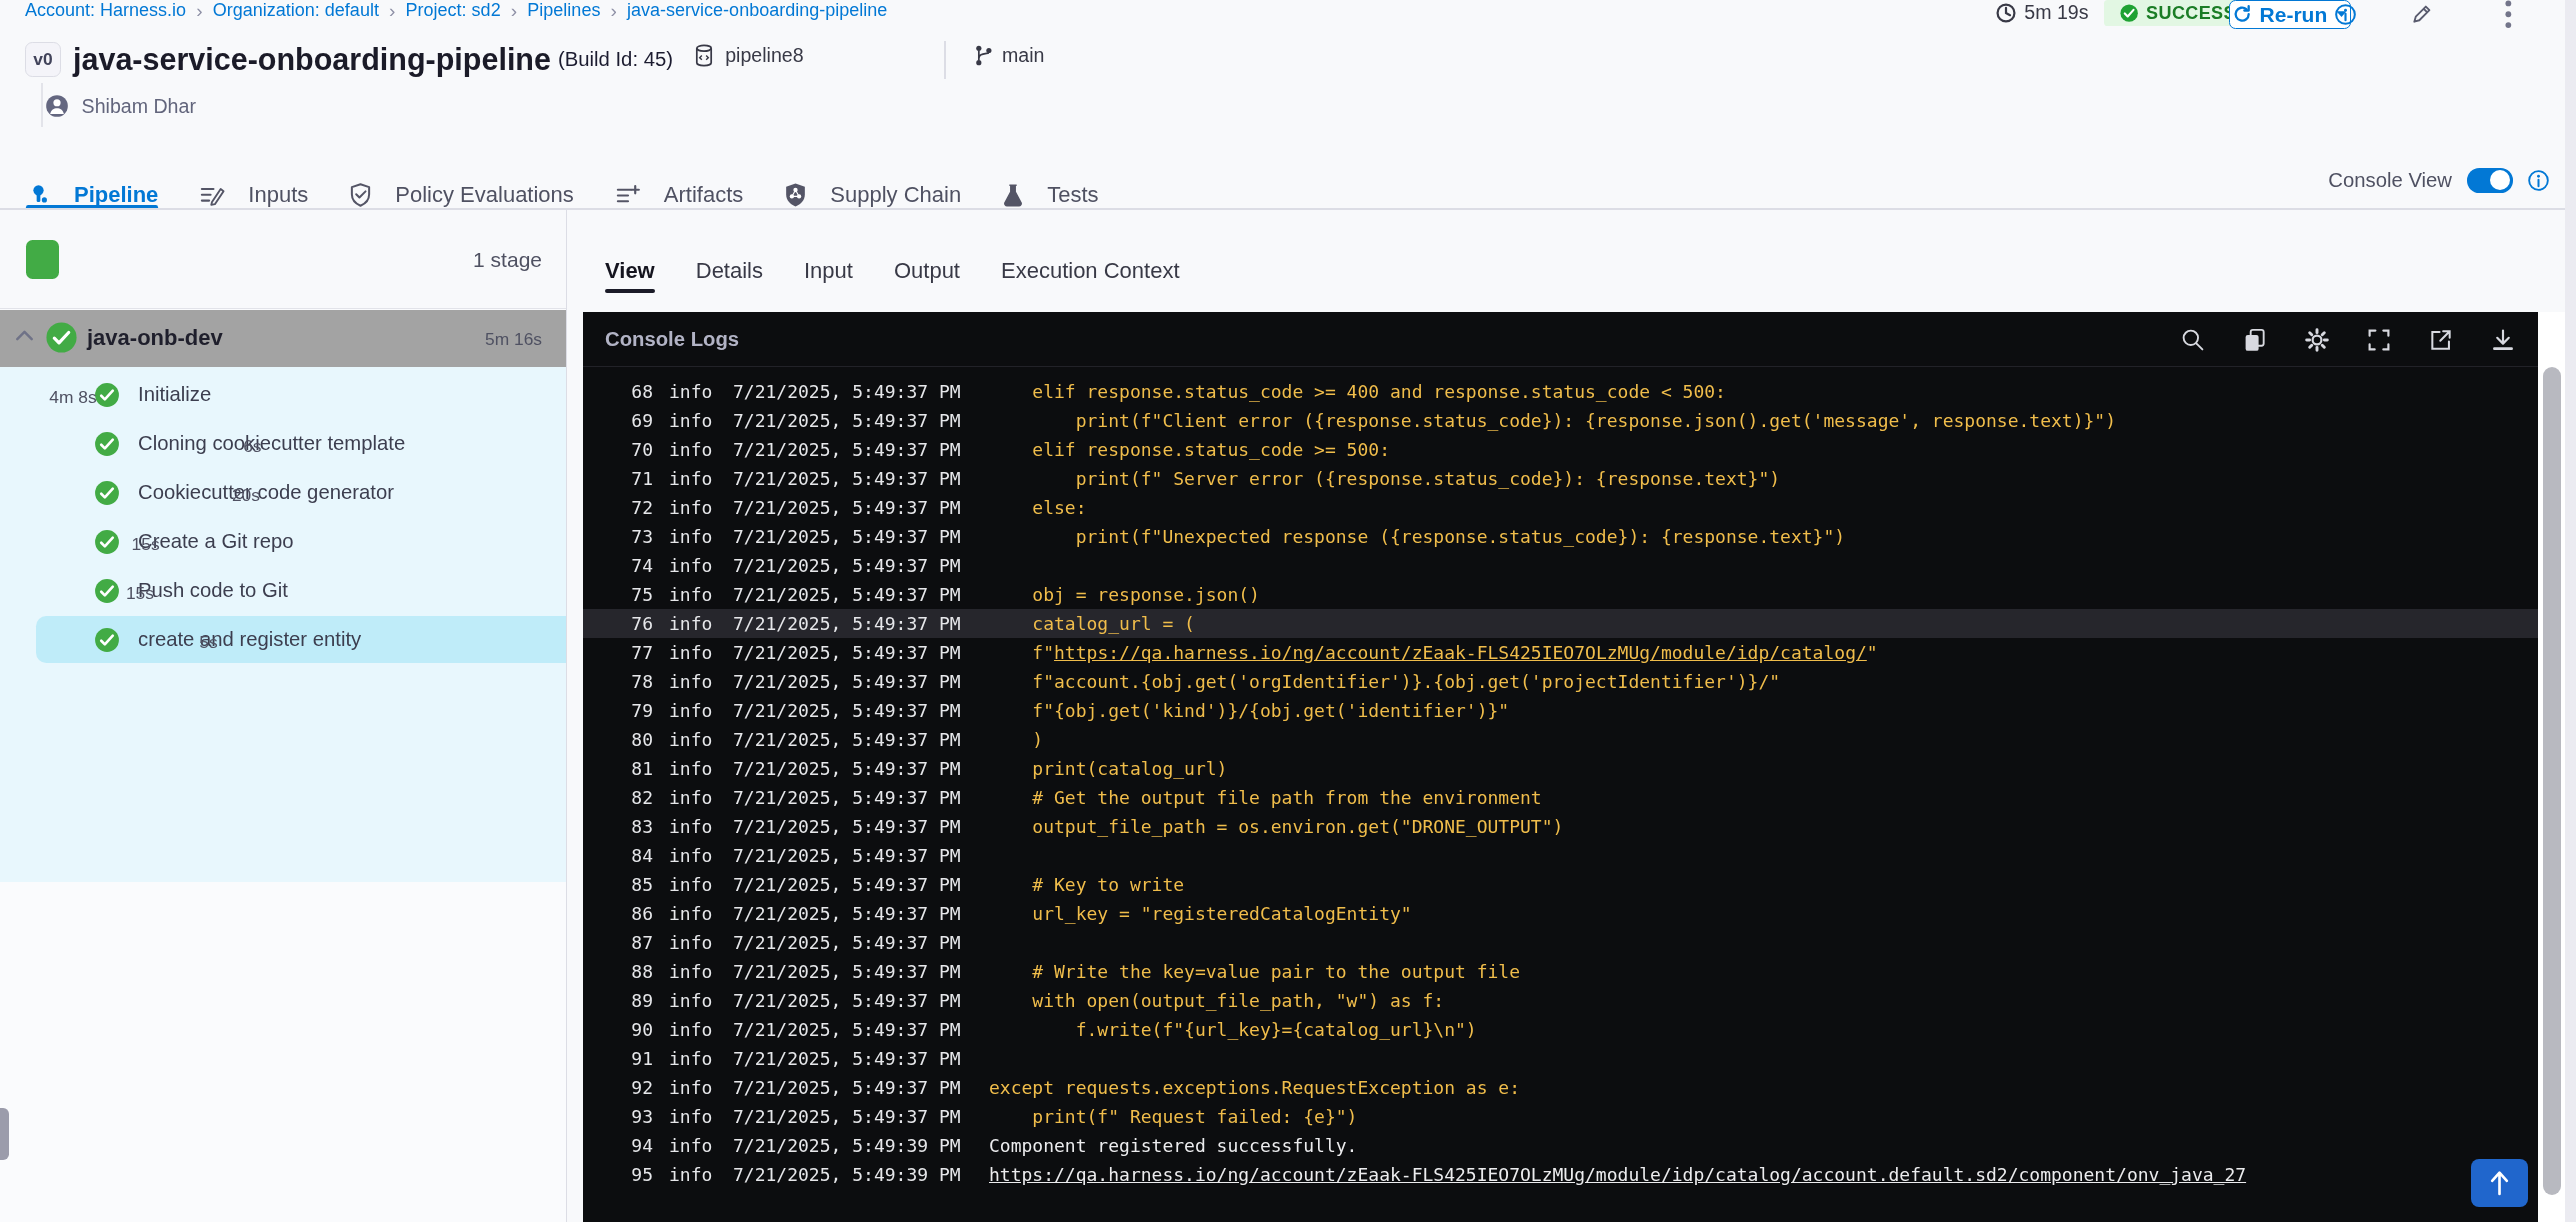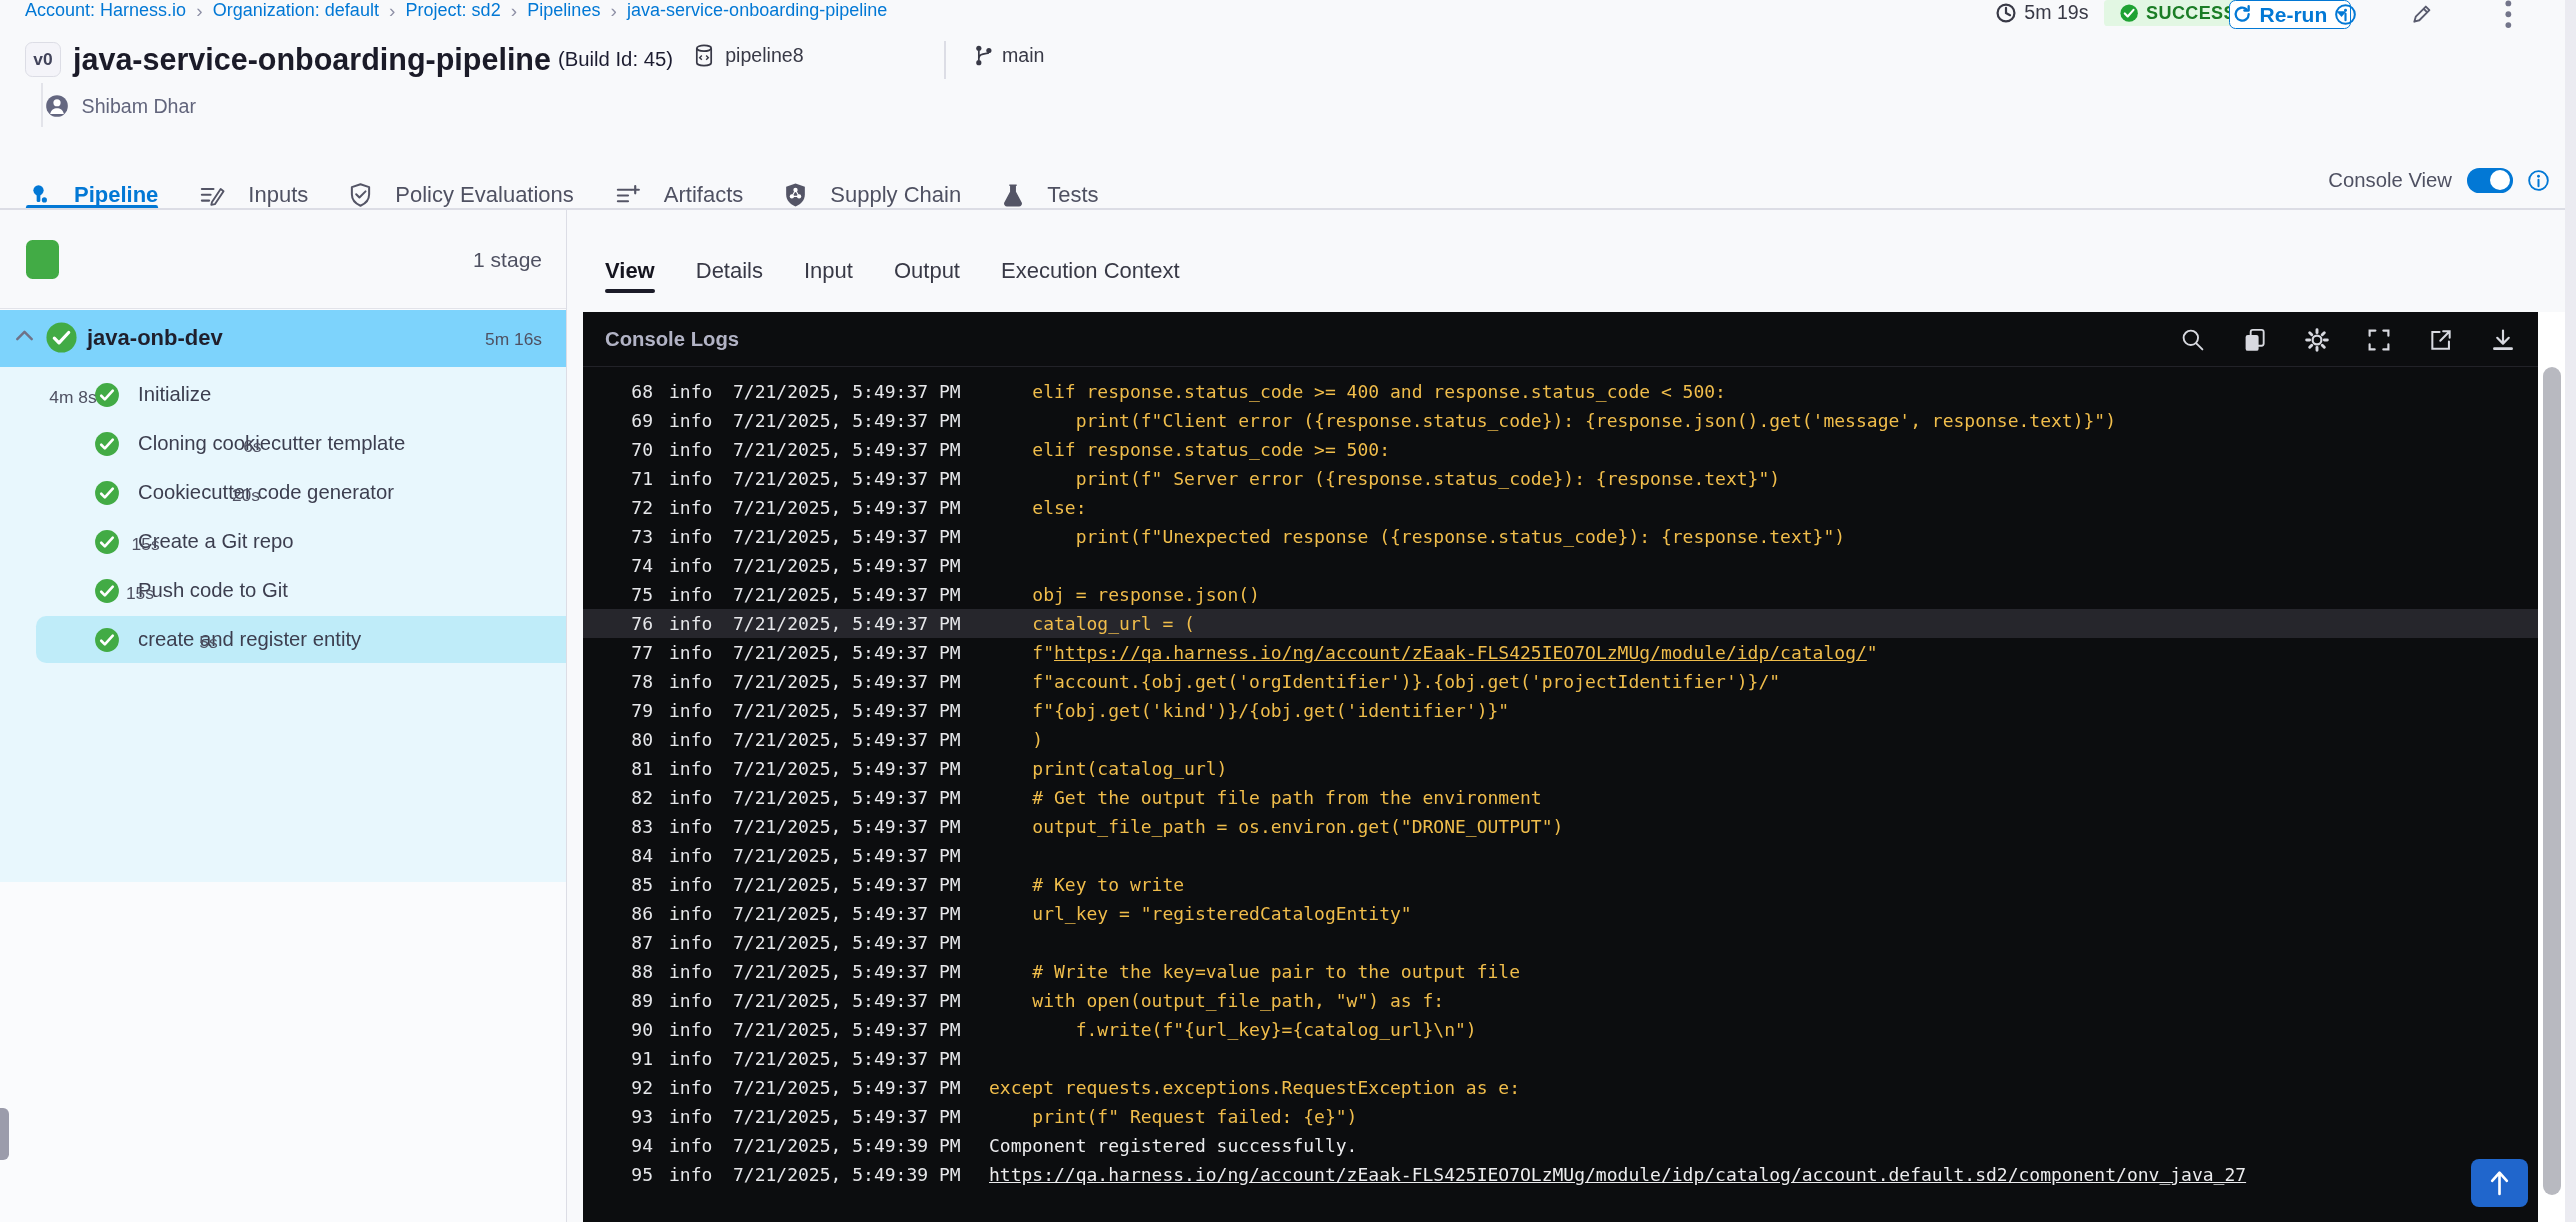--- a/index.html
+++ b/index.html
@@ -35,21 +35,21 @@
   #console-view { top:168px; right:26px; display:flex; align-items:center; gap:14.5px; }
   #console-view-label { font-size:20.3px; color:#4f5162; }
   #console-toggle { width:46px; height:25px; border-radius:12.3px; background:#0278d5; position:relative; cursor:pointer; }
   #console-toggle .knob { position:absolute; right:2.2px; top:2.2px; width:20.3px; height:20.3px; border-radius:50%; background:#fff; }
 
   
   #sidebar { left:0; top:210px; width:567px; height:1013px; background:#fafbfd; border-right:1.5px solid #dcdde5; }
   #stage-header { position:absolute; left:0; top:0; width:100%; height:99px; background:#f8f9fb; border-bottom:1.5px solid #e2e3e9; }
   #stage-square { position:absolute; left:26px; top:30px; width:33px; height:39px; border-radius:6.5px; background:#42ab45; }
   #stage-count { position:absolute; right:24px; top:38px; font-size:21px; color:#4f5162; }
-  #stage-row { position:absolute; left:0; top:100px; width:100%; height:57px; background:#7dd3fc; cursor:pointer; }
+  #stage-row { position:absolute; left:0; top:100px; width:100%; height:57px; background:#a3a3a3; cursor:pointer; }
   #stage-row .chev { position:absolute; left:14.5px; top:19px; }
   #stage-row .check { position:absolute; left:45px; top:11px; }
   #stage-name { position:absolute; left:87px; top:14.5px; font-size:22px; font-weight:600; color:#1f1f2c; }
   #stage-time { position:absolute; right:24px; top:19px; font-size:17.4px; color:#4f5162; }
   #steps { position:absolute; left:0; top:157px; width:100%; height:515px; background:#e8f7fd; padding-top:2.9px; }
   .step-row { position:relative; height:49px; cursor:pointer; }
   .step-row .check { position:absolute; left:94px; top:12.3px; }
   .step-label { position:absolute; left:138px; top:13px; font-size:20.3px; color:#3c3e4f; }
   .step-time { position:absolute; right:24px; top:15.2px; font-size:17.4px; color:#4f5162; }
   .step-row.selected .hl { position:absolute; left:36px; top:0.7px; right:0; bottom:0.7px; background:#bfecf9; border-radius:10.2px 0 0 10.2px; }

